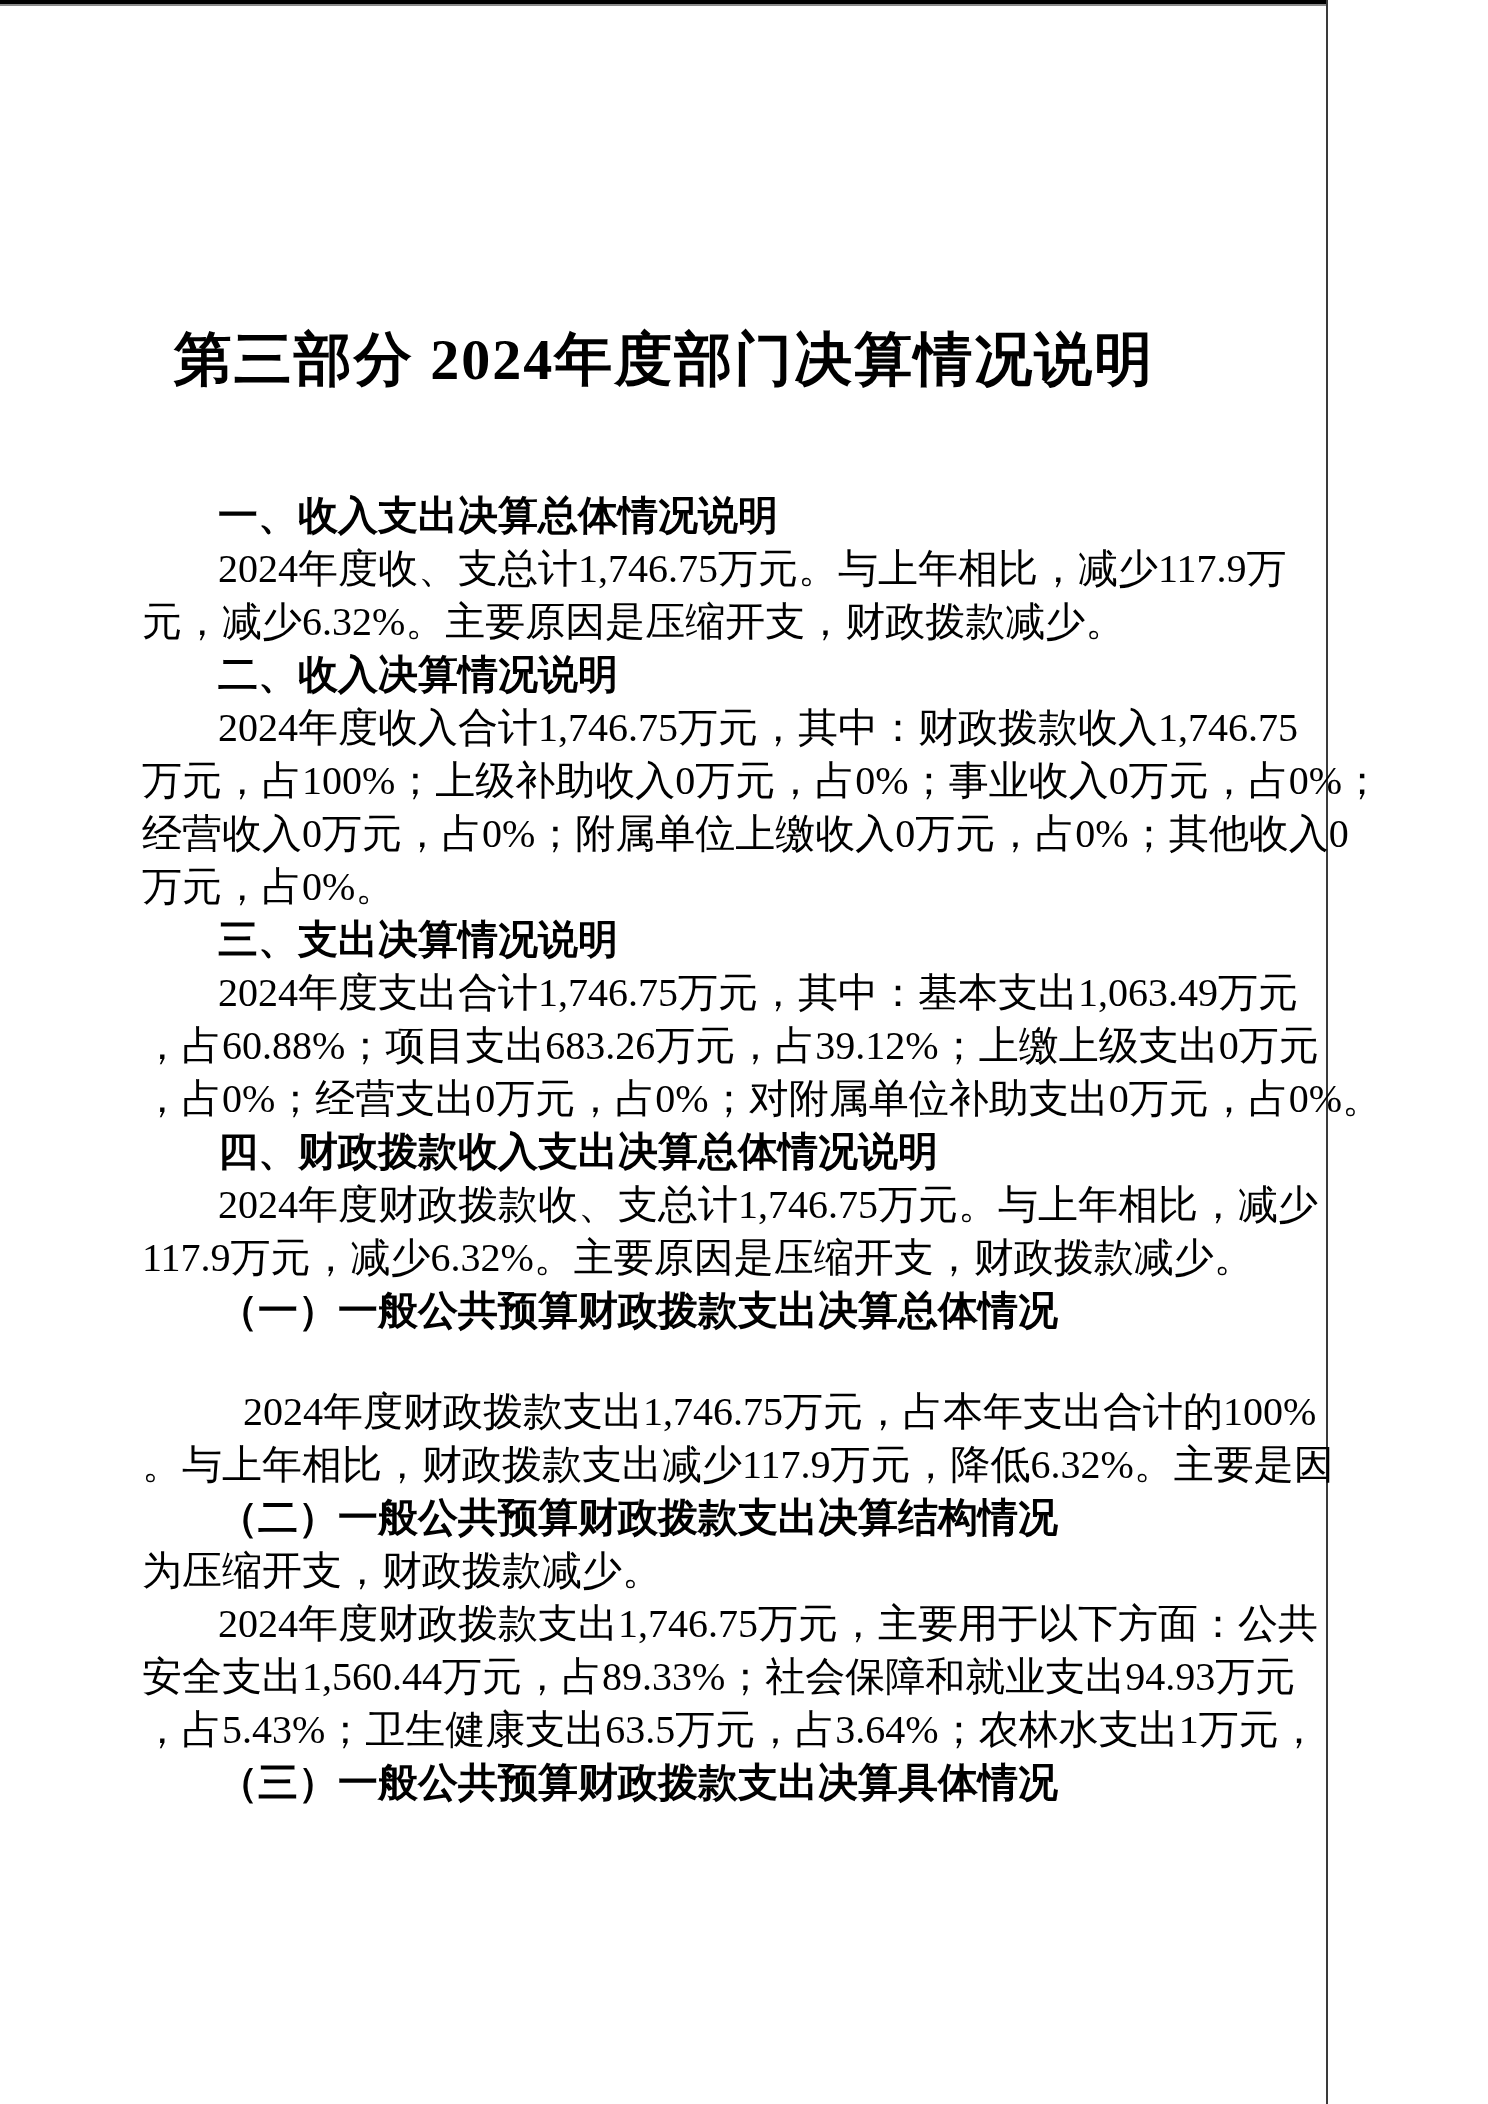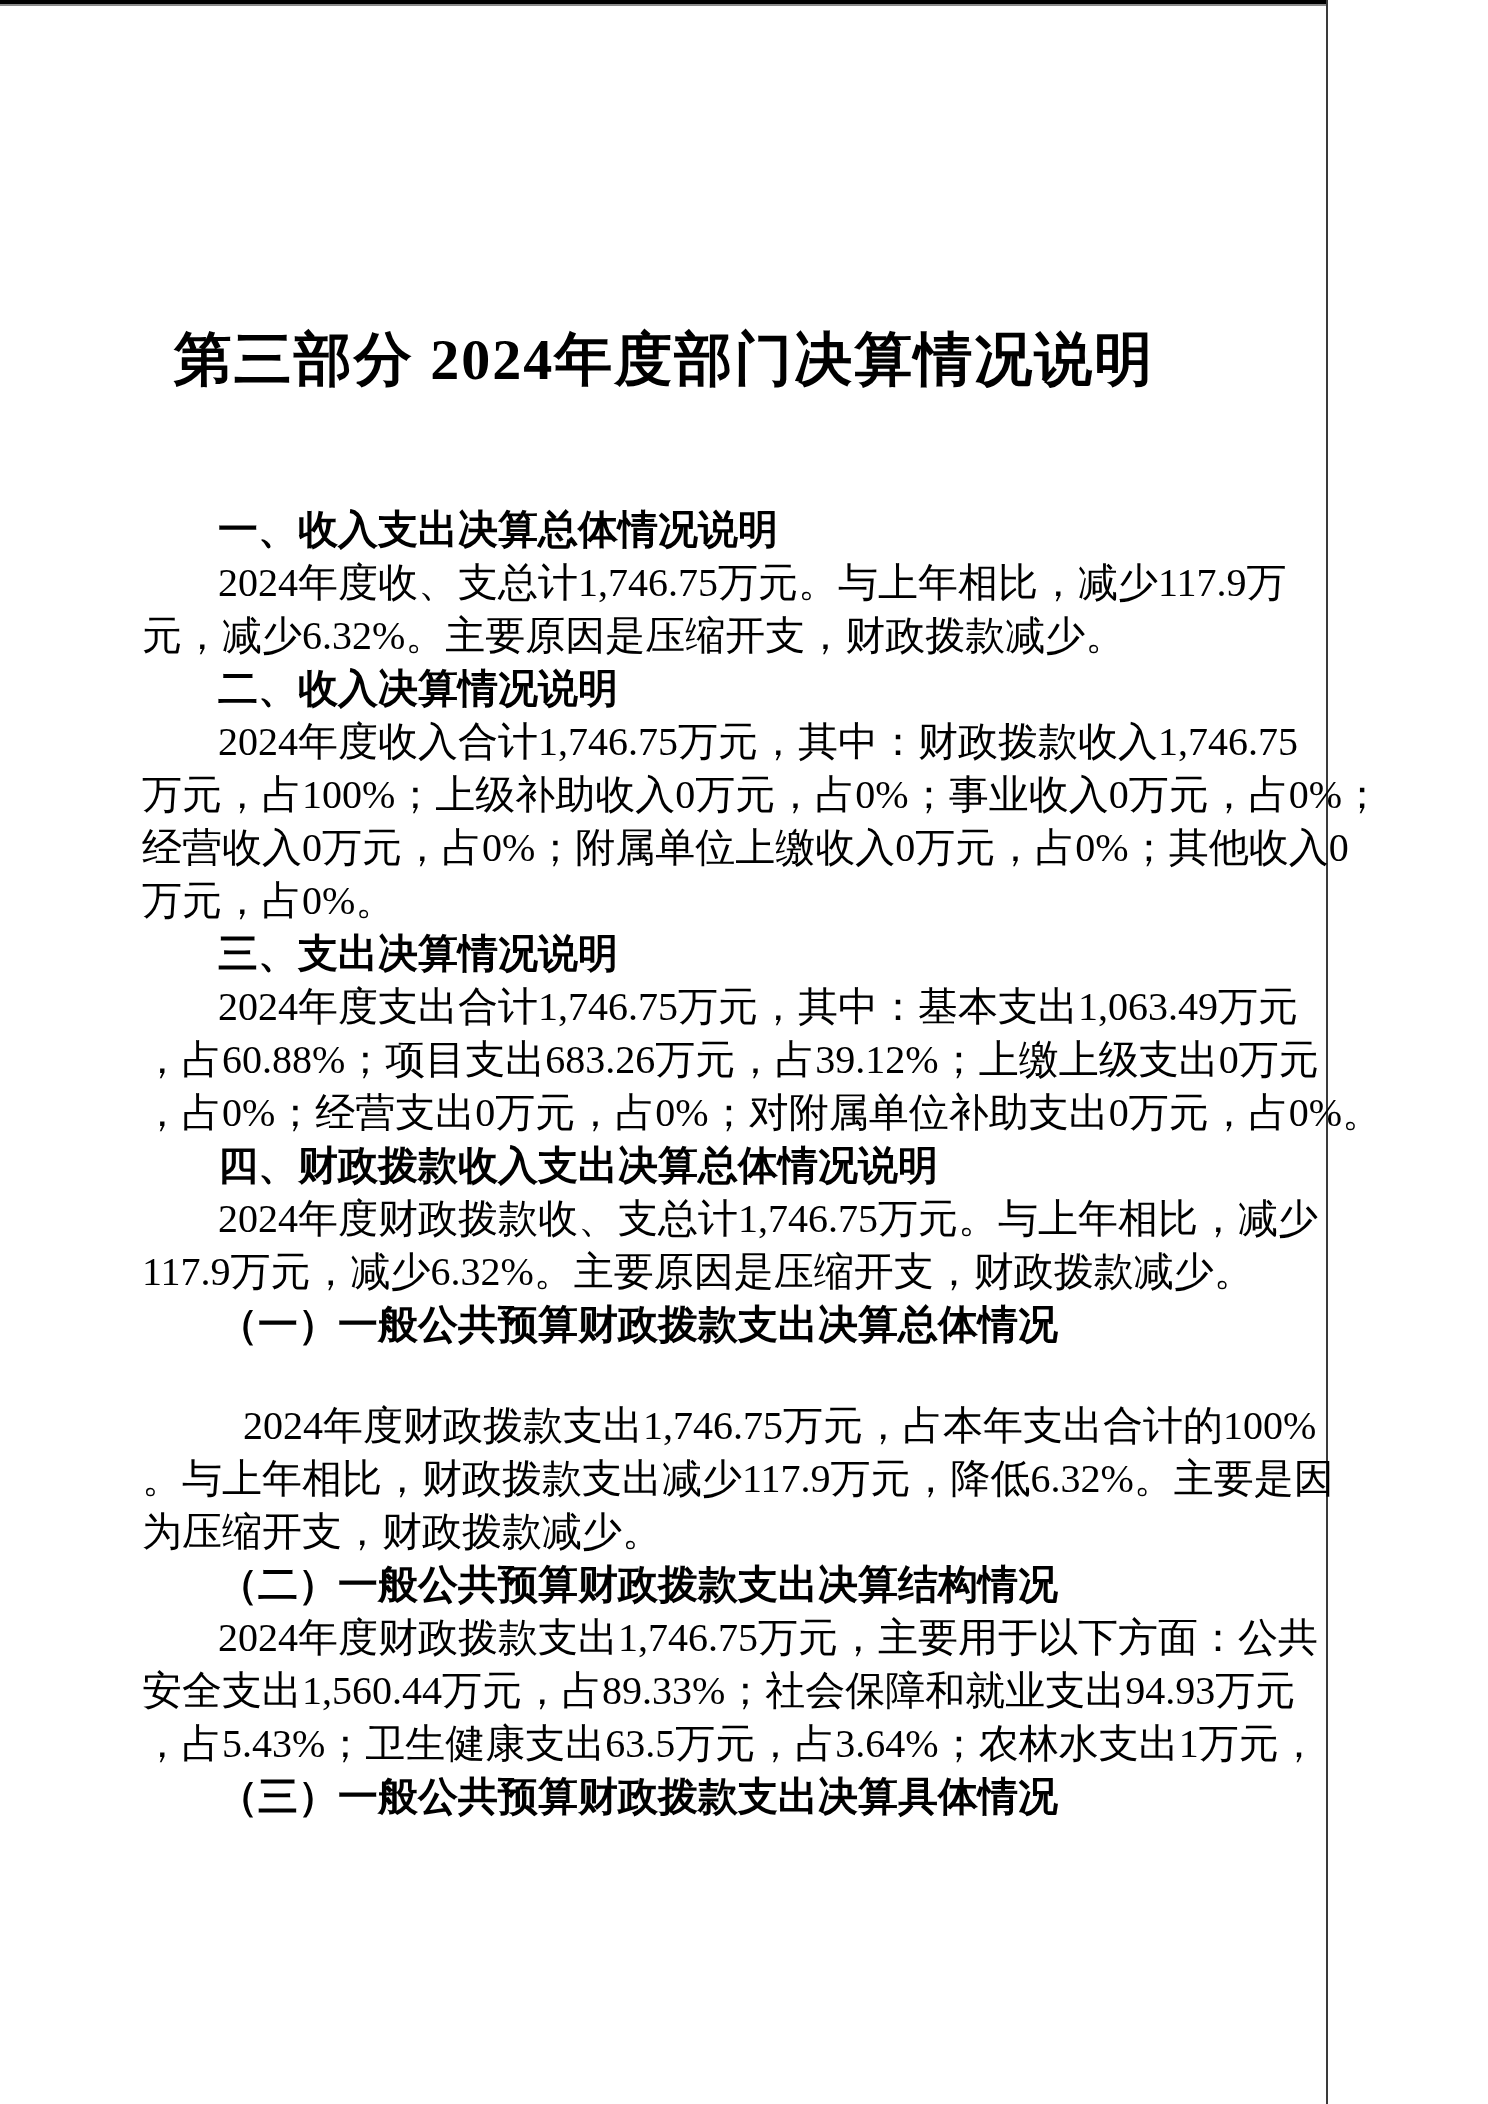--- a/index.html
+++ b/index.html
@@ -43,21 +43,21 @@
     width: 100%;
     text-align: center;
     font-size: 58px;
     line-height: 76px;
     font-weight: bold;
     letter-spacing: 2px;
     white-space: nowrap;
   }
   .doc-body {
     position: absolute;
-    top: 503px;
+    top: 489px;
     left: 142px;
     width: 1210px;
   }
   .line {
     font-size: 40px;
     height: 53px;
     line-height: 53px;
     white-space: nowrap;
     letter-spacing: 0;
   }
@@ -88,20 +88,20 @@
       <div class="line indent bold">三、支出决算情况说明</div>
       <div class="line indent">2024年度支出合计1,746.75万元，其中：基本支出1,063.49万元</div>
       <div class="line margin">，占60.88%；项目支出683.26万元，占39.12%；上缴上级支出0万元</div>
       <div class="line margin">，占0%；经营支出0万元，占0%；对附属单位补助支出0万元，占0%。</div>
       <div class="line indent bold">四、财政拨款收入支出决算总体情况说明</div>
       <div class="line indent">2024年度财政拨款收、支总计1,746.75万元。与上年相比，减少</div>
       <div class="line margin">117.9万元，减少6.32%。主要原因是压缩开支，财政拨款减少。</div>
       <div class="line indent bold">（一）一般公共预算财政拨款支出决算总体情况</div>
       <div class="line extra">2024年度财政拨款支出1,746.75万元，占本年支出合计的100%</div>
       <div class="line margin">。与上年相比，财政拨款支出减少117.9万元，降低6.32%。主要是因</div>
+      <div class="line indent bold">（二）一般公共预算财政拨款支出决算结构情况</div>
       <div class="line margin">为压缩开支，财政拨款减少。</div>
-      <div class="line indent bold">（二）一般公共预算财政拨款支出决算结构情况</div>
       <div class="line indent">2024年度财政拨款支出1,746.75万元，主要用于以下方面：公共</div>
       <div class="line margin">安全支出1,560.44万元，占89.33%；社会保障和就业支出94.93万元</div>
       <div class="line margin">，占5.43%；卫生健康支出63.5万元，占3.64%；农林水支出1万元，</div>
       <div class="line indent bold">（三）一般公共预算财政拨款支出决算具体情况</div>
     </div>
 </div>
 
 </body></html>

